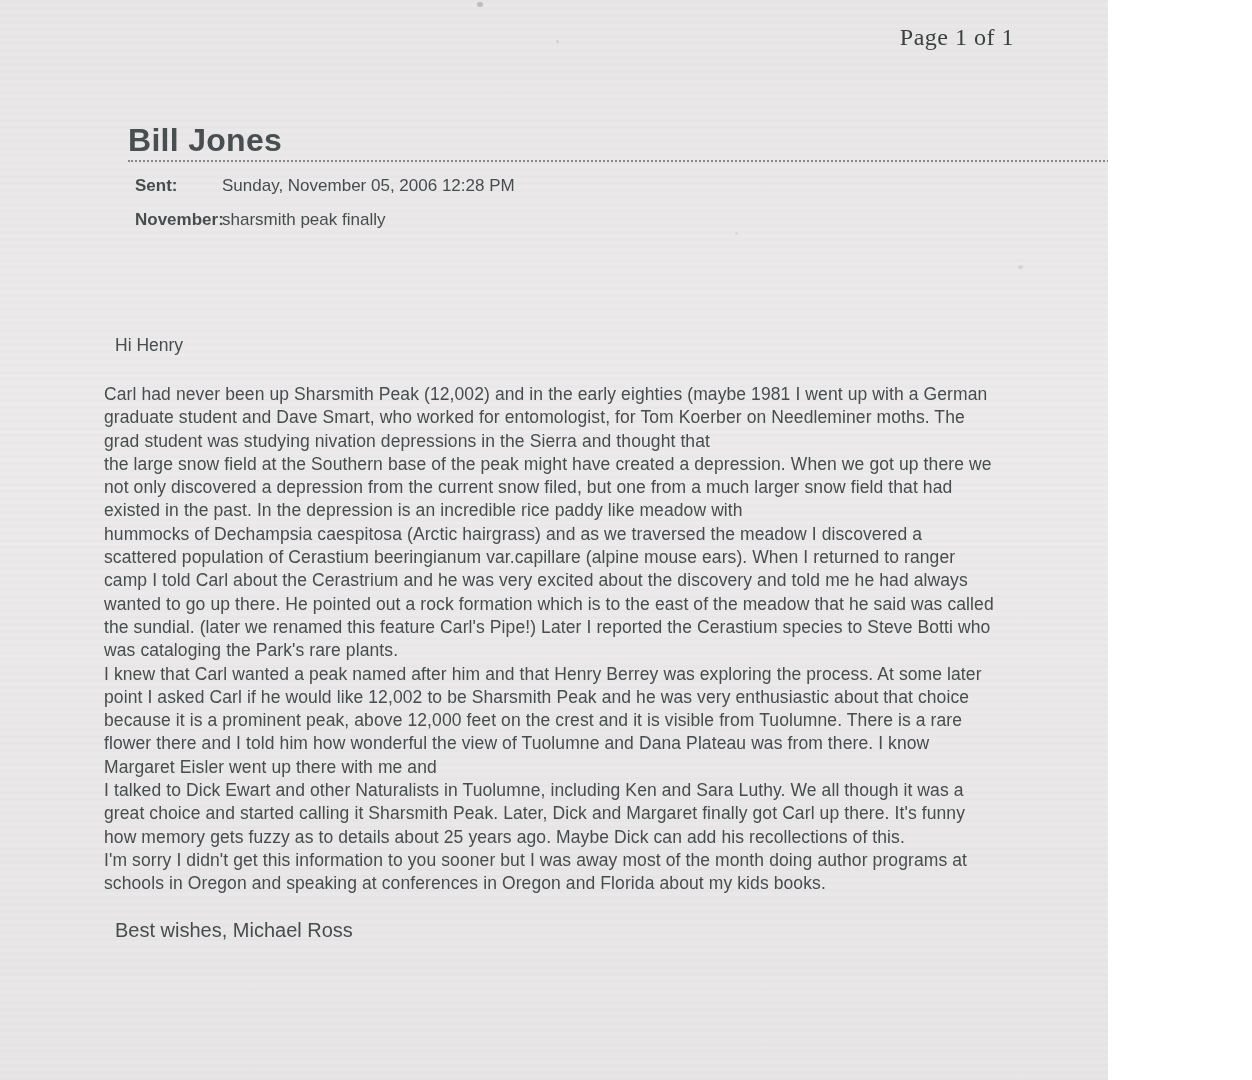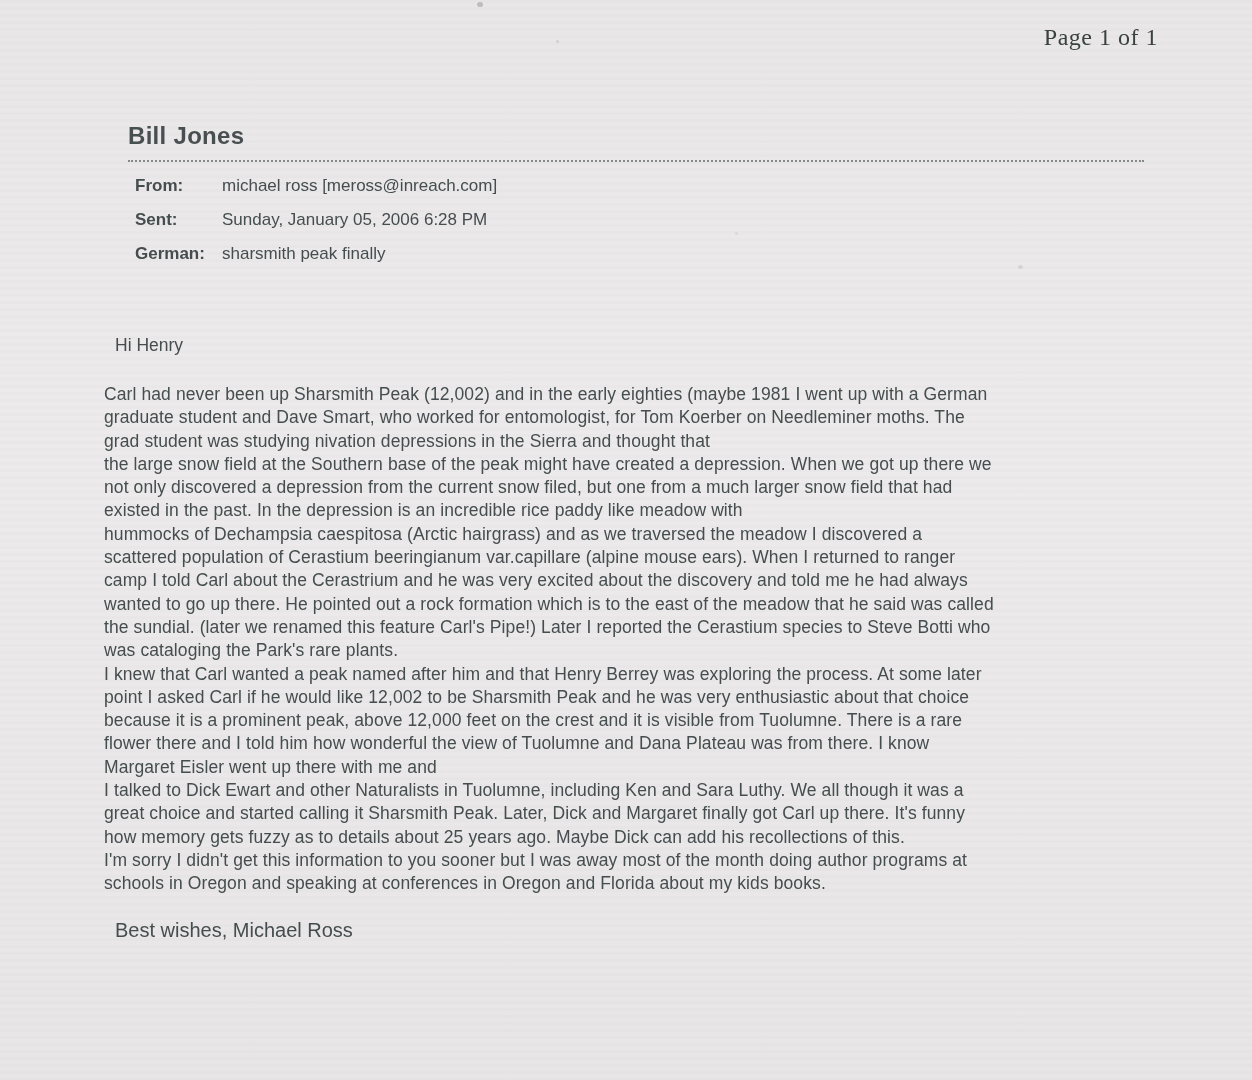--- a/index.html
+++ b/index.html
@@ -1,21 +1,21 @@
 <!DOCTYPE html>
 <html><head>
 <meta charset="utf-8">
 <style>
   html, body {
     margin: 0;
     padding: 0;
   }
   .scan-page {
     position: relative;
-    width: 1252px;
+    width: 1108px;
     height: 1080px;
     overflow: hidden;
     background:
       linear-gradient(180deg, rgba(0,0,0,0.015) 0%, rgba(255,255,255,0.02) 40%, rgba(0,0,0,0.02) 100%),
       repeating-linear-gradient(180deg, rgba(0,0,0,0.012) 0px, rgba(0,0,0,0.012) 3px, rgba(255,255,255,0.01) 3px, rgba(255,255,255,0.01) 7px),
       #eceaeb;
     font-family: "Liberation Sans", "DejaVu Sans", sans-serif;
     color: #454d4e;
   }
   .page-number {
@@ -24,21 +24,21 @@
     right: 94px;
     font-family: "Liberation Serif", "DejaVu Serif", serif;
     font-size: 24px;
     color: #39423f;
     letter-spacing: 0.5px;
   }
   .recipient-name {
     position: absolute;
     left: 128px;
     top: 122px;
-    font-size: 24px;
+    font-size: 32px;
     font-weight: bold;
     color: #484f50;
     letter-spacing: 0.3px;
   }
   .header-divider {
     position: absolute;
     left: 128px;
     top: 148px;
     width: 1016px;
     height: 12px;
@@ -112,29 +112,25 @@
   <div class="scan-speck speck-2"></div>
   <div class="scan-speck speck-3"></div>
   <div class="scan-speck speck-4"></div>
 
   <div class="recipient-name">Bill Jones</div>
 
   <div class="header-divider"></div>
 
   <div class="meta-block">
     <div class="meta-row">
-      <span class="meta-label">From:</span>
-      <span class="meta-value">michael ross [meross@inreach.com]</span>
+      <span class="meta-label">Sent:</span>
+      <span class="meta-value">Sunday, November 05, 2006 12:28 PM</span>
     </div>
     <div class="meta-row">
-      <span class="meta-label">Sent:</span>
-      <span class="meta-value">Sunday, January 05, 2006 6:28 PM</span>
-    </div>
-    <div class="meta-row">
-      <span class="meta-label">German:</span>
+      <span class="meta-label">November:</span>
       <span class="meta-value">sharsmith peak finally</span>
     </div>
   </div>
 
   <div class="email-greeting">Hi Henry</div>
 
   <div class="email-body">Carl had never been up Sharsmith Peak (12,002) and in the early eighties (maybe 1981 I went up with a German
 graduate student and Dave Smart, who worked for entomologist, for Tom Koerber on Needleminer moths. The
 grad student was studying nivation depressions in the Sierra and thought that
 the large snow field at the Southern base of the peak might have created a depression. When we got up there we

